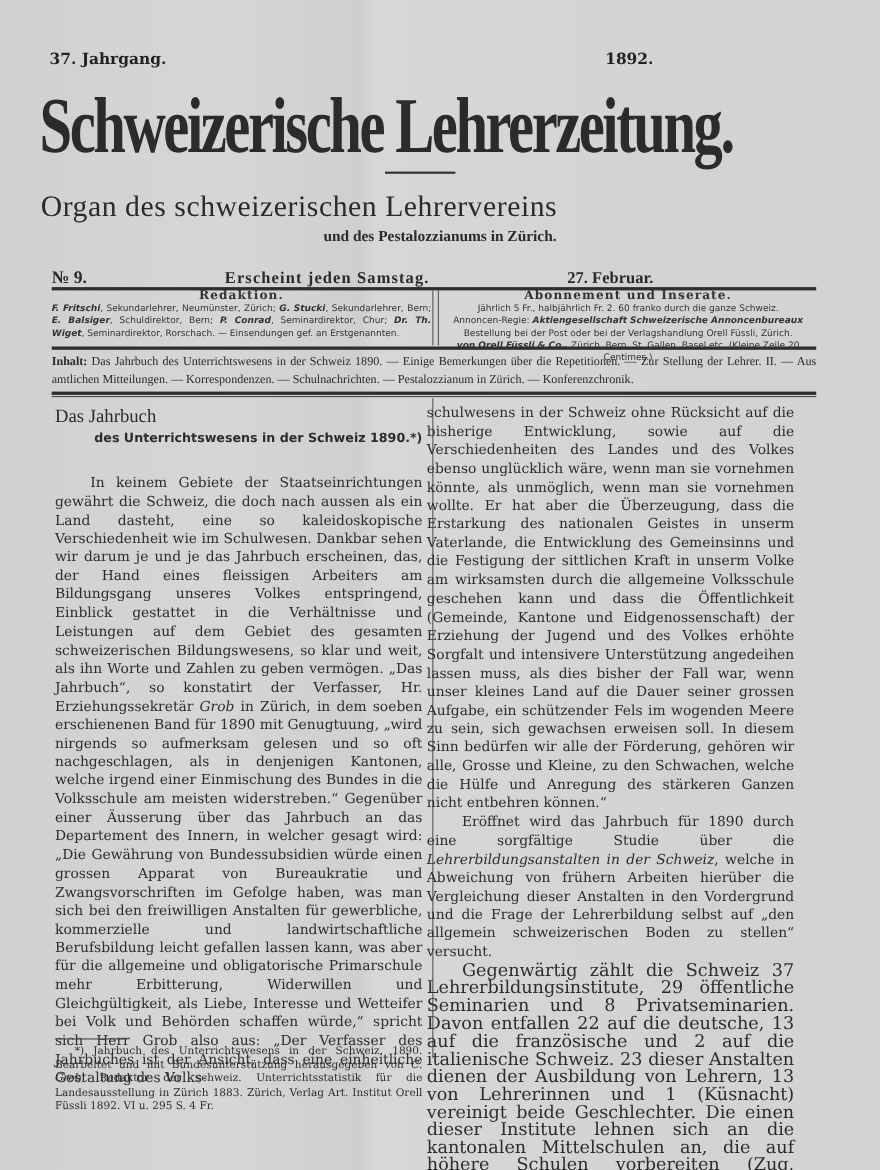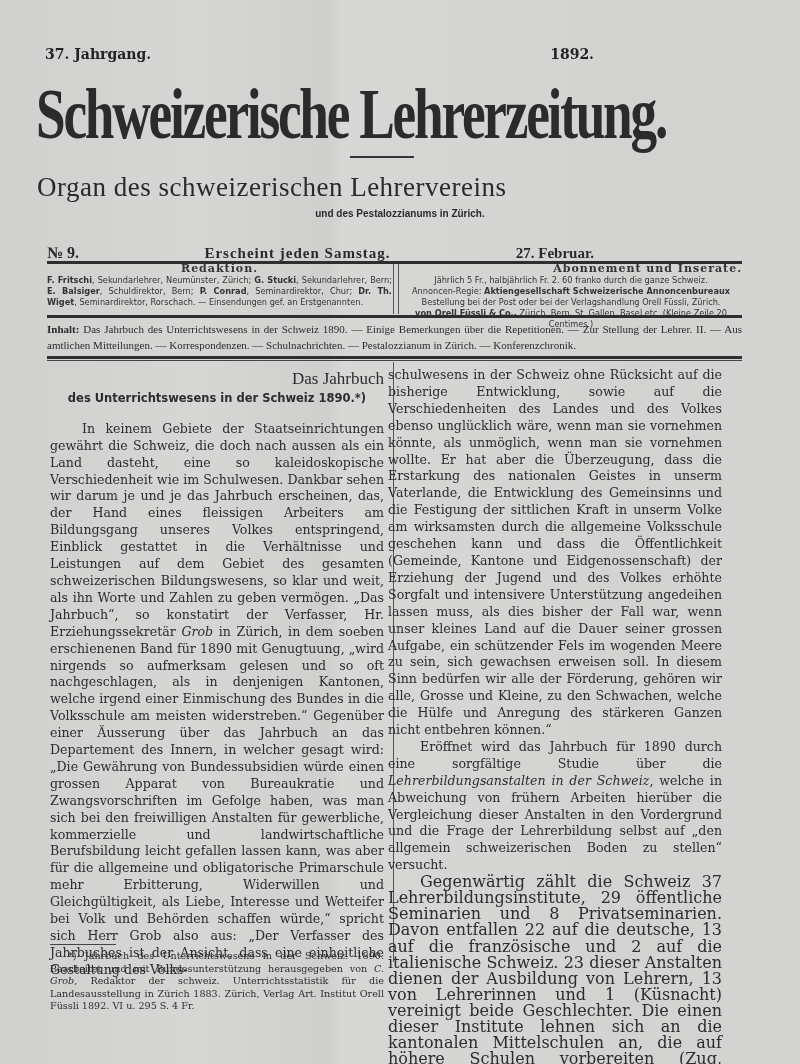--- a/index.html
+++ b/index.html
@@ -15,45 +15,45 @@
   .abs { position:absolute; }
   .meta-row { left:45px; right:62px; top:46px; display:flex; justify-content:space-between;
     font-family:"DejaVu Serif", serif; font-weight:bold; font-size:14px; color:#222; }
   .masthead { left:36px; top:74px; width:704px; text-align:center;
     font-family:"Liberation Serif", serif; font-weight:bold; font-size:72px; line-height:80px;
     color:#2b2b2b; letter-spacing:-3px; transform:scaleX(0.74); transform-origin:left top; white-space:nowrap; width:960px; text-align:left; }
   .short-rule { left:350px; top:156px; width:64px; height:2px; background:#333; }
   .organ { left:12px; width:800px; top:172px; text-align:left;
     font-family:"Liberation Serif", serif; font-size:27px; color:#2a2a2a; letter-spacing:0.5px;padding-left:25px; }
   .sub-organ { left:0; width:800px; top:208px; text-align:center;
-    font-family:Liberation Sans, sans-serif; font-weight:bold; font-size:10px; color:#2a2a2a; }
+    font-family:Liberation Serif, serif; font-weight:bold; font-size:14px; color:#2a2a2a; }
   .issue-row { left:47px; right:62px; top:244px; display:flex; justify-content:space-between; align-items:baseline;
     font-family:"Liberation Serif", serif; font-size:15px; color:#2a2a2a; }
   .issue-row .no { font-weight:bold; font-size:16px; }
   .issue-row .center { font-weight:bold; letter-spacing:1px; }
   .issue-row .date { font-weight:bold; }
   .rule-thick { left:47px; width:695px; height:3px; background:#2e2e2e; }
   .rule-thin { left:47px; width:695px; height:1px; background:#444; }
   .box { top:263px; height:52px; font-family:"DejaVu Sans", sans-serif; font-size:8.2px; color:#333; text-align:center; line-height:11px; }
-  .box .ttl { font-family:"DejaVu Serif", serif; font-weight:bold; font-size:11px; letter-spacing:1px; margin-bottom:1px;text-align:right; }
-  .box b { font-family:"DejaVu Sans", sans-serif; }
+  .box .ttl { font-family:"DejaVu Serif", serif; font-weight:bold; font-size:11px; letter-spacing:1px; margin-bottom:1px; }
+  .box b { font-family:"DejaVu Sans", sans-serif;font-style:italic; }
   .left-box { left:47px; width:345px; text-align:justify; }
   .left-box .ttl { text-align:center; }
   .right-box { left:400px; width:342px; }
   .vdiv { left:393px; top:264px; width:4px; height:50px; border-left:1px solid #555; border-right:1px solid #555; }
   .inhalt { left:47px; width:695px; top:321px; font-family:"Liberation Serif", serif; font-size:11px; line-height:16px; color:#2a2a2a; text-align:justify; }
   .inhalt .lbl { font-weight:bold; }
   .col { top:367px; width:334px; font-family:"DejaVu Serif", serif; font-size:12.6px; line-height:16.9px; color:#2c2c2c; text-align:justify; }
   .col p { margin:0; text-indent:0; }
   .col p.ind { text-indent:32px; }
   .col-left { left:50px; }
   .col-right { left:388px; }
   .col-divider { left:393px; top:362px; width:1px; height:600px; background:#555; }
-  .art-title { text-align:right; font-family:"Liberation Serif", serif; font-size:17px; margin:4px 0 2px; text-indent:0; }
-  .art-sub { text-align:center; font-family:"DejaVu Sans", sans-serif; font-weight:bold; font-size:11.5px; margin:0 0 14px; }
+  .art-title { text-align:left; font-family:"Liberation Serif", serif; font-size:17px; margin:4px 0 2px; text-indent:0; }
+  .art-sub { text-align:right; font-family:"DejaVu Sans", sans-serif; font-weight:bold; font-size:11.5px; margin:0 0 24px; }
   .fn-rule { left:50px; top:944px; width:66px; height:1px; background:#444; }
   .footnote { left:50px; top:950px; width:334px; font-family:"DejaVu Serif", serif; font-size:9.6px; line-height:12.5px; text-align:justify; color:#2c2c2c; }
   .footnote p { margin:0; text-indent:18px; }
   .col-right p.small { font-size:16px; line-height:16.1px; }
   i { font-style:italic; }
 </style>
 </head>
 <body>
 
 <div class="page">

